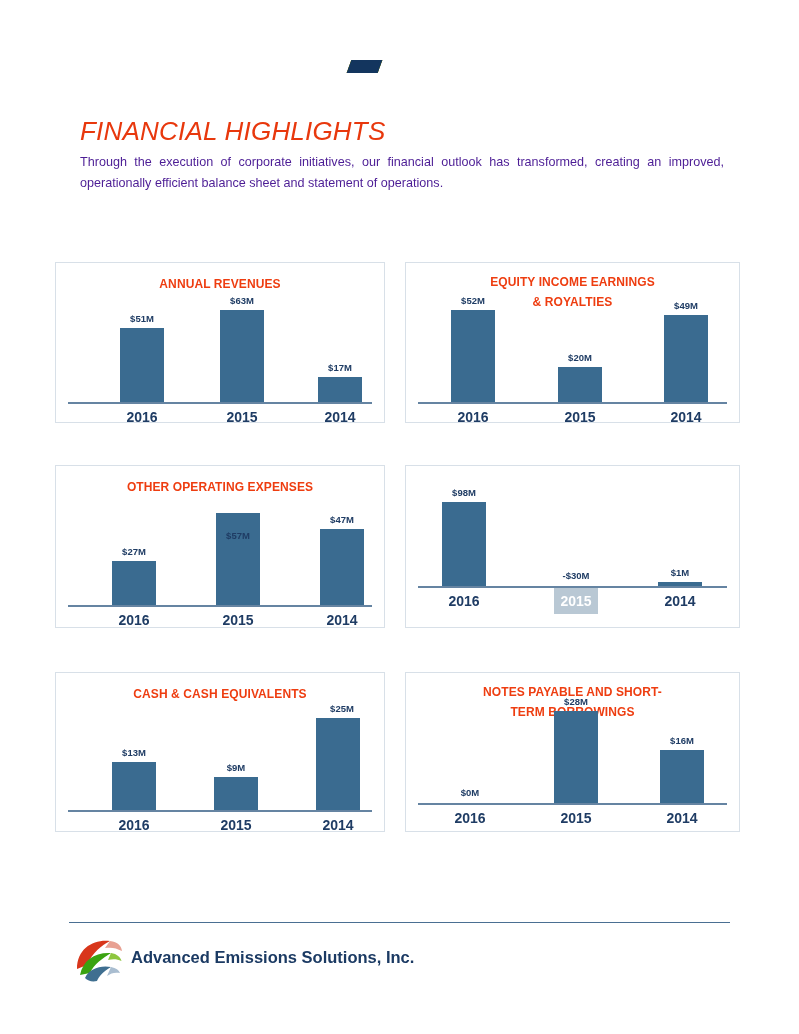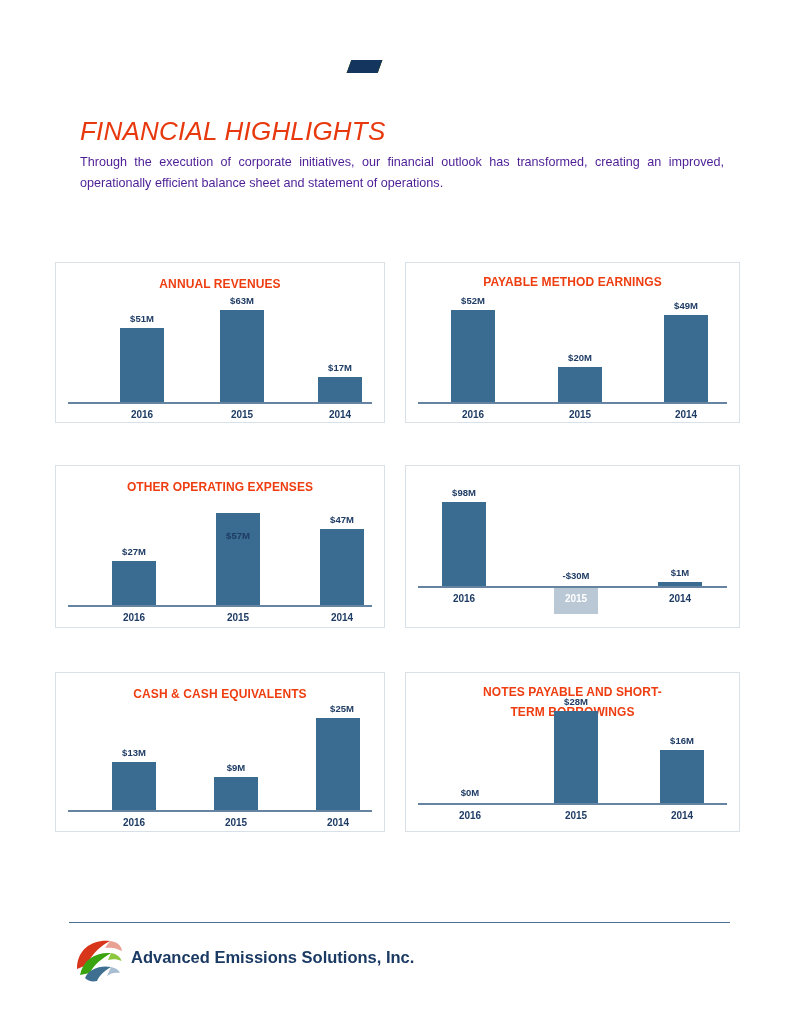--- a/index.html
+++ b/index.html
@@ -44,21 +44,21 @@
   .bar{
     position:absolute;background:#3a6b90;
   }
   .bar.neg{background:#b9c8d4;}
   .vlabel{
     position:absolute;text-align:center;color:#1f3c64;
     font-size:9.5px;font-weight:bold;white-space:nowrap;
   }
   .xlabel{
     position:absolute;text-align:center;color:#1f3c64;
-    font-size:10px;font-weight:bold;white-space:nowrap;
+    font-size:14px;font-weight:bold;white-space:nowrap;
   }
   .xlabel.on-neg{color:#ffffff;}
 
   
   .foot-rule{position:absolute;left:69px;top:922px;width:661px;height:1px;background:#4a6f92;}
   .foot-name{
     position:absolute;left:131px;top:948px;
     font-size:16.5px;font-weight:bold;color:#1b3a63;white-space:nowrap;
   }
   .logo{position:absolute;left:72px;top:938px;width:52px;height:44px;}
@@ -88,21 +88,22 @@
         <div class="xlabel" style="left: 48px; width: 76px; top: 146px;">2016</div>
         <div class="bar" style="left: 164px; width: 44px; top: 47px; height: 92px;"></div>
         <div class="vlabel" style="left: 148px; width: 76px; top: 32px;">$63M</div>
         <div class="xlabel" style="left: 148px; width: 76px; top: 146px;">2015</div>
         <div class="bar" style="left: 262px; width: 44px; top: 114px; height: 25px;"></div>
         <div class="vlabel" style="left: 246px; width: 76px; top: 99px;">$17M</div>
         <div class="xlabel" style="left: 246px; width: 76px; top: 146px;">2014</div>
       </div>
       <div class="panel" style="left: 405px; top: 262px; width: 335px; height: 161px;">
         <div class="panel-title" style="top: 9px;">
-          <div>PAYABLE METHOD EARNINGS</div>
+          <div>EQUITY INCOME EARNINGS</div>
+          <div>&amp; ROYALTIES</div>
         </div>
         <div class="axis" style="left: 12px; right: 12px; top: 139px;"></div>
         <div class="bar" style="left: 45px; width: 44px; top: 47px; height: 92px;"></div>
         <div class="vlabel" style="left: 29px; width: 76px; top: 32px;">$52M</div>
         <div class="xlabel" style="left: 29px; width: 76px; top: 146px;">2016</div>
         <div class="bar" style="left: 152px; width: 44px; top: 104px; height: 35px;"></div>
         <div class="vlabel" style="left: 136px; width: 76px; top: 89px;">$20M</div>
         <div class="xlabel" style="left: 136px; width: 76px; top: 146px;">2015</div>
         <div class="bar" style="left: 258px; width: 44px; top: 52px; height: 87px;"></div>
         <div class="vlabel" style="left: 242px; width: 76px; top: 37px;">$49M</div>

